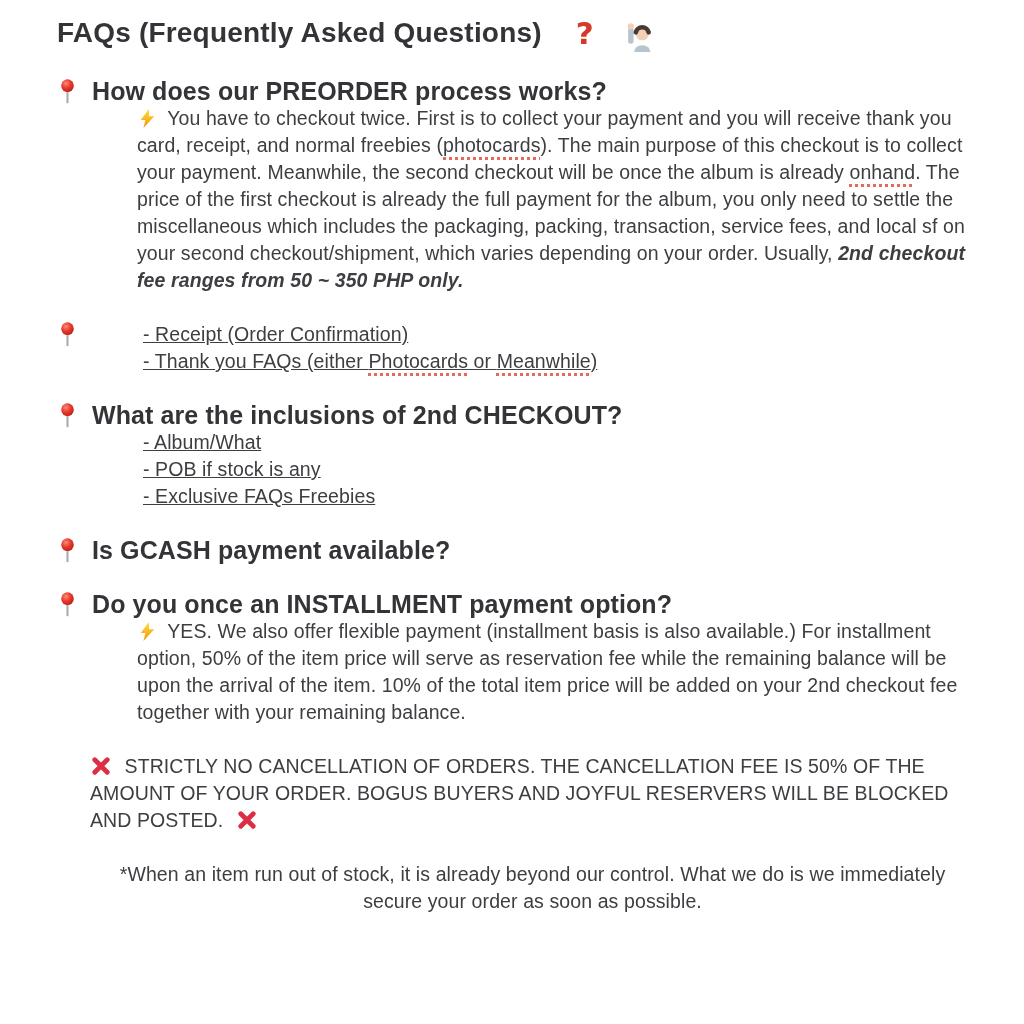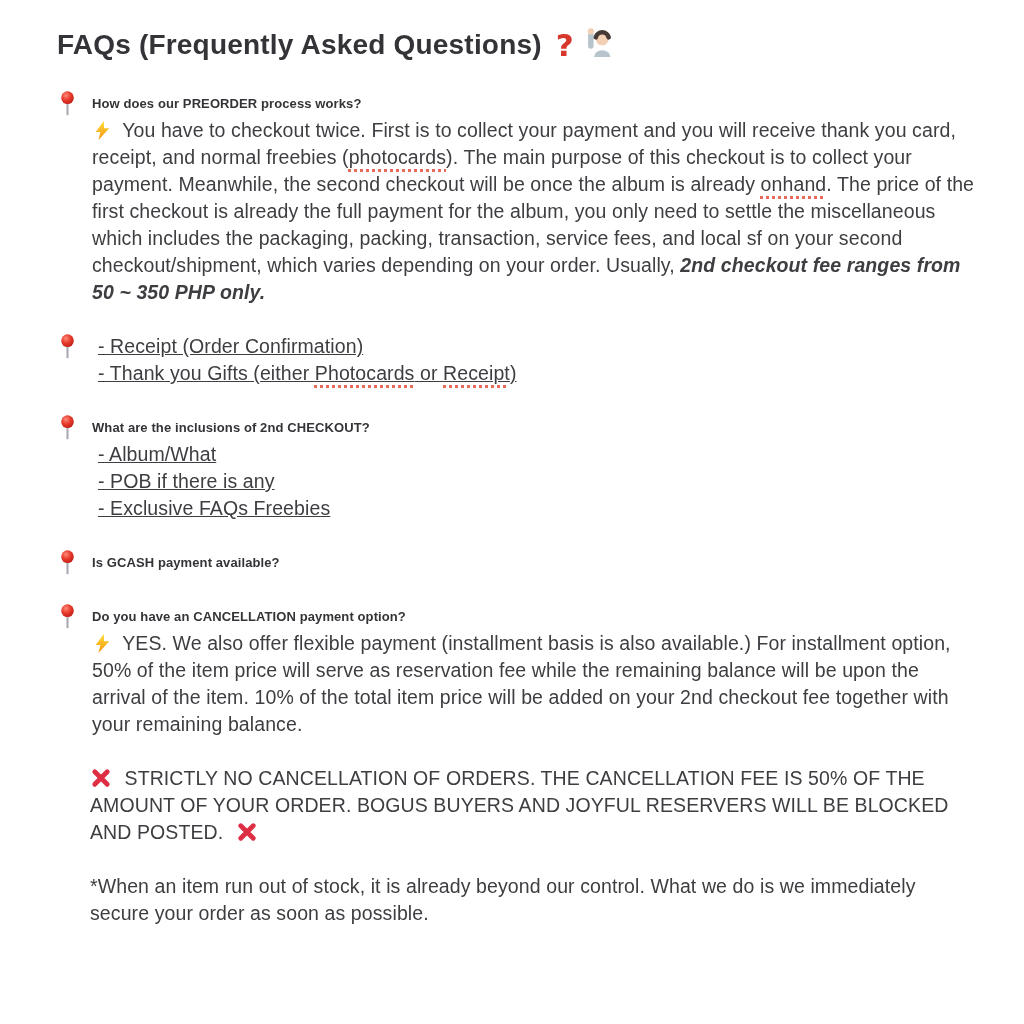--- a/index.html
+++ b/index.html
@@ -7,27 +7,28 @@
     width: 1024px;
     font-family: "Liberation Sans", sans-serif;
     color: #3e3e42;
     -webkit-font-smoothing: antialiased;
   }
   .page { padding: 14px 49px 30px 57px; }
 
   
   .page-title {
     display: flex;
-    align-items: flex-start;
-    margin: 12px 0 26px 0;
+    align-items: flex-end;
+    margin: 0 0 26px 0;
     font-size: 28px;
     font-weight: bold;
     color: #343438;
     letter-spacing: 0.2px;
     line-height: 38px;
+    gap: 20px;
   }
   .title-text { margin-right: 14px; }
   .qmark-icon {
     color: #d6392c;
     font-weight: 900;
     font-size: 31px;
     margin-right: 10px;
     font-family: "DejaVu Sans", sans-serif;
   }
   .hand-icon svg { display: block; }
@@ -38,44 +39,45 @@
     padding-left: 35px;
     margin-bottom: 27px;
   }
   .pin-wrap {
     position: absolute;
     left: 3px;
     top: 1px;
   }
   .faq-question {
     margin: 0;
-    font-size: 13px;
+    font-size: 25px;
     font-weight: bold;
     color: #343438;
     line-height: 27px;
     letter-spacing: 0.1px;
   }
   .faq-answer, .faq-list-item, .para {
     font-size: 19.5px;
     line-height: 27px;
     letter-spacing: 0.1px;
+    margin-left: 45px;
   }
   .faq-list { padding-left: 6px; text-decoration: underline; }
 
   .misspell {
     text-decoration: underline dotted #e8695c 3px;
     text-underline-offset: 4.5px;
   }
   .emph { font-weight: bold; font-style: italic; }
 
   .bolt-wrap { display: inline-block; margin-right: 4px; }
   .bolt-wrap svg { vertical-align: -4px; }
 
   .para { padding-left: 33px; margin: 4px 0 27px 0; }
-  .para:last-child { margin-bottom: 0; }
+  .para:last-child { margin-bottom: 0; text-align: center; }
   .cross-wrap svg { vertical-align: -4px; }
   .cross-lead { margin-right: 7px; }
   .cross-trail { margin-left: 7px; }
 
   .svg-defs { position: absolute; width: 0; height: 0; overflow: hidden; }
 </style>
 </head>
 <body>
 
 <svg class="svg-defs" aria-hidden="true">
@@ -129,36 +131,36 @@
   <section class="faq-item">
     <span class="pin-wrap">
       <svg viewBox="0 0 16 28" width="15" height="26">
         <line x1="8" y1="13" x2="8" y2="26" stroke="#a8a8b0" stroke-width="2.2"></line>
         <circle cx="8" cy="7.2" r="6.8" fill="url(#pinGrad)"></circle>
       </svg>
     </span>
     <div class="faq-list">
       <div class="faq-list-item">- Receipt (Order Confirmation)</div>
       <div class="faq-list-item">
-        <span>- Thank you Gifts (either </span><span class="misspell">Photocards</span><span> or </span><span class="misspell">Receipt</span><span>)</span>
+        <span>- Thank you FAQs (either </span><span class="misspell">Photocards</span><span> or </span><span class="misspell">Meanwhile</span><span>)</span>
       </div>
     </div>
   </section>
 
   <section class="faq-item">
     <span class="pin-wrap">
       <svg viewBox="0 0 16 28" width="15" height="26">
         <line x1="8" y1="13" x2="8" y2="26" stroke="#a8a8b0" stroke-width="2.2"></line>
         <circle cx="8" cy="7.2" r="6.8" fill="url(#pinGrad)"></circle>
       </svg>
     </span>
     <h2 class="faq-question">What are the inclusions of 2nd CHECKOUT?</h2>
     <div class="faq-list">
       <div class="faq-list-item">- Album/What</div>
-      <div class="faq-list-item">- POB if there is any</div>
+      <div class="faq-list-item">- POB if stock is any</div>
       <div class="faq-list-item">- Exclusive FAQs Freebies</div>
     </div>
   </section>
 
   <section class="faq-item">
     <span class="pin-wrap">
       <svg viewBox="0 0 16 28" width="15" height="26">
         <line x1="8" y1="13" x2="8" y2="26" stroke="#a8a8b0" stroke-width="2.2"></line>
         <circle cx="8" cy="7.2" r="6.8" fill="url(#pinGrad)"></circle>
       </svg>
@@ -166,21 +168,21 @@
     <h2 class="faq-question">Is GCASH payment available?</h2>
   </section>
 
   <section class="faq-item">
     <span class="pin-wrap">
       <svg viewBox="0 0 16 28" width="15" height="26">
         <line x1="8" y1="13" x2="8" y2="26" stroke="#a8a8b0" stroke-width="2.2"></line>
         <circle cx="8" cy="7.2" r="6.8" fill="url(#pinGrad)"></circle>
       </svg>
     </span>
-    <h2 class="faq-question">Do you have an CANCELLATION payment option?</h2>
+    <h2 class="faq-question">Do you once an INSTALLMENT payment option?</h2>
     <div class="faq-answer">
       <span class="bolt-wrap">
         <svg viewBox="0 0 24 24" width="21" height="21">
             <path d="M13.6 1.2 L4.2 13.6 h5.4 L7.4 22.8 L19.8 9.4 h-6 Z" fill="url(#boltGrad)"></path>
           </svg>
       </span>
       <span>YES. We also offer flexible payment (installment basis is also available.) For installment option, 50% of the item price will serve as reservation fee while the remaining balance will be upon the arrival of the item. 10% of the total item price will be added on your 2nd checkout fee together with your remaining balance.</span>
     </div>
   </section>
 

